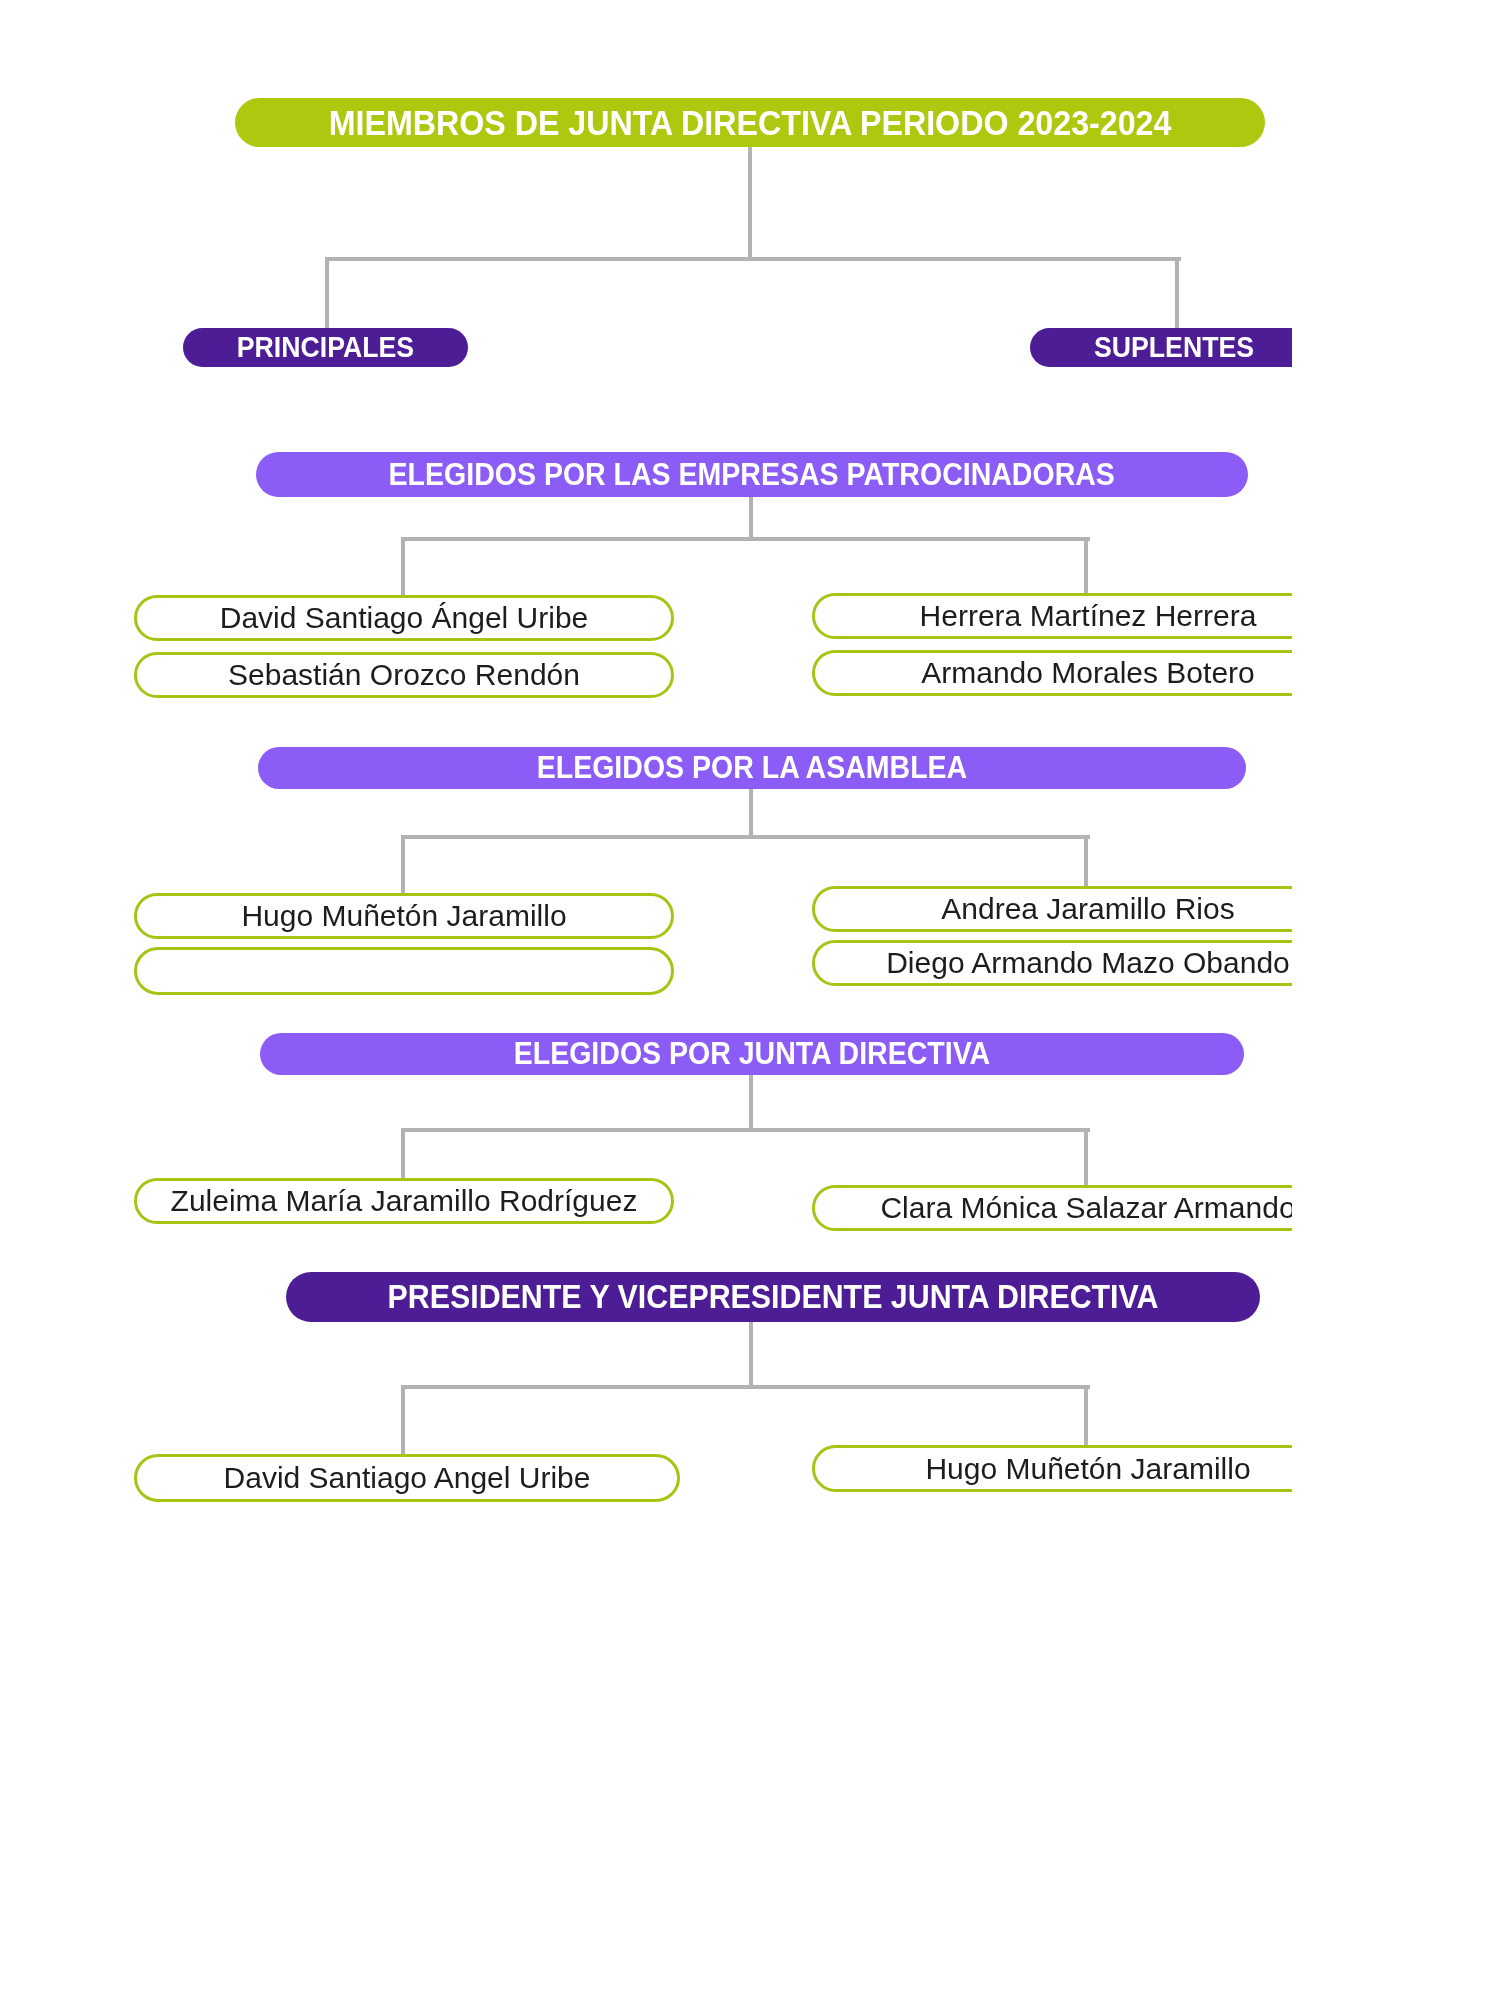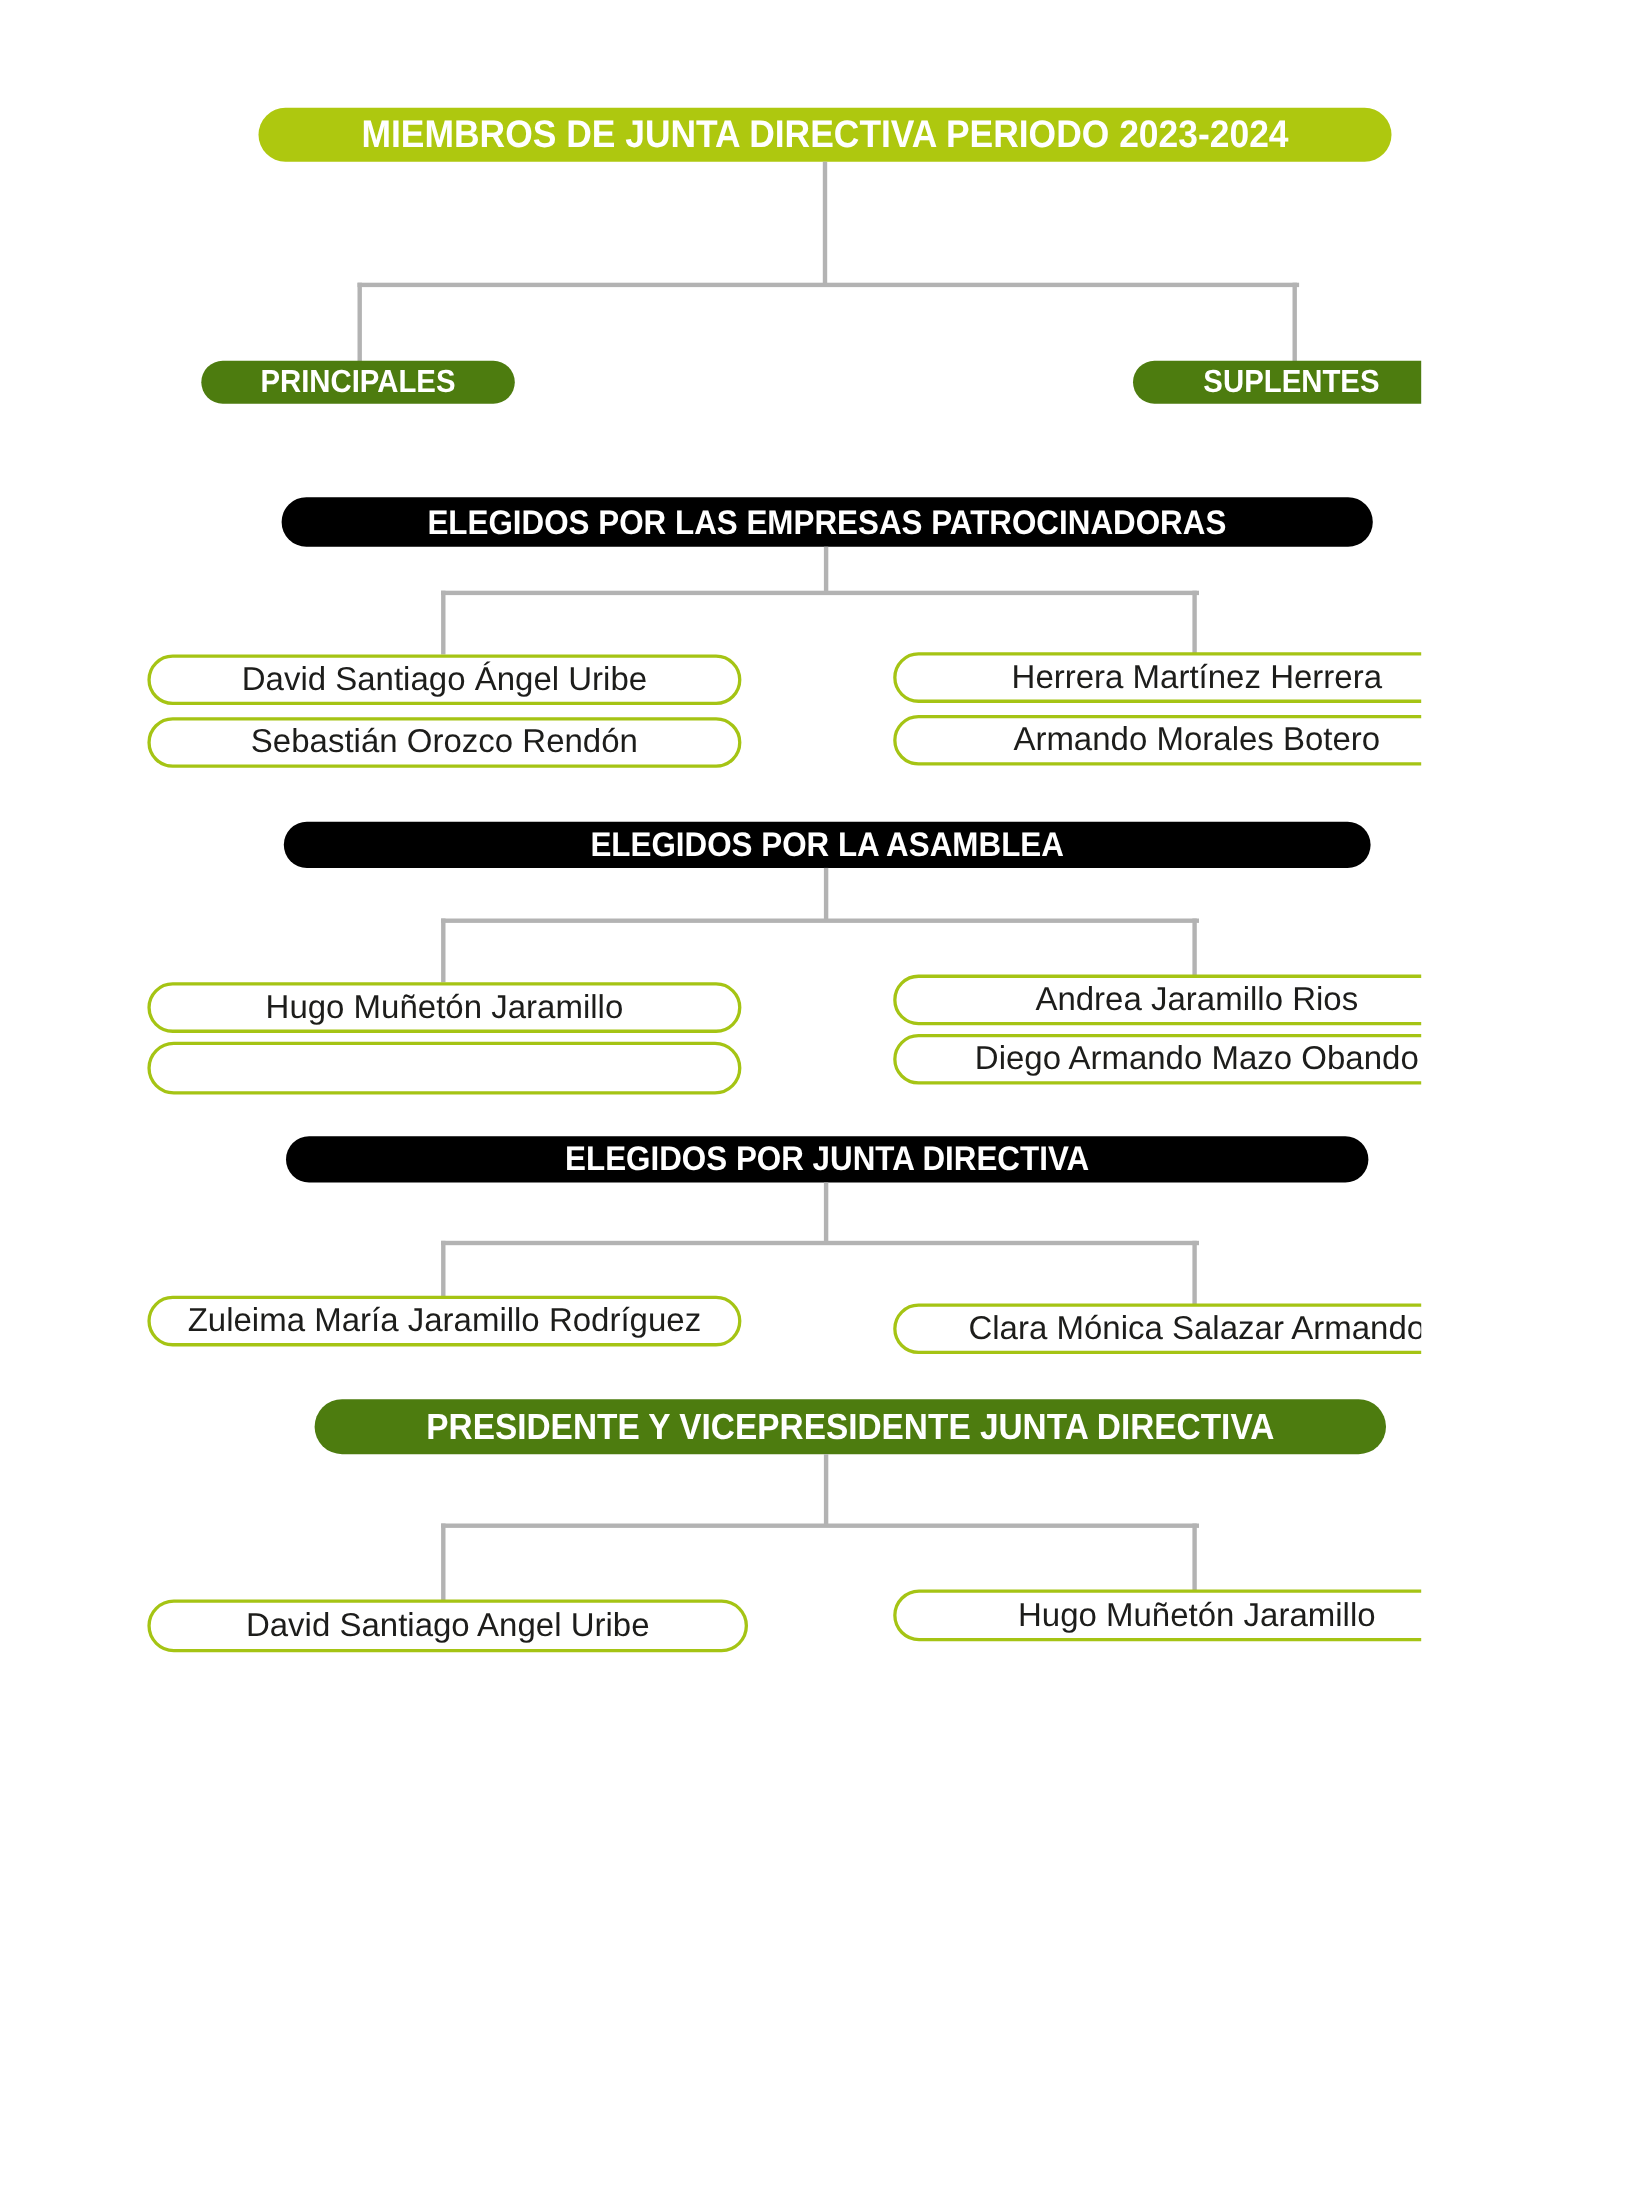--- a/index.html
+++ b/index.html
@@ -7,22 +7,22 @@
     position:relative;width:1292px;height:2000px;background:#ffffff;
     font-family:"Liberation Sans",sans-serif;overflow:hidden;
   }
   .line{position:absolute;background:#b3b3b3;}
   .banner{
     position:absolute;display:flex;align-items:center;justify-content:center;
     color:#ffffff;font-weight:bold;white-space:nowrap;
   }
   .banner .txt{display:inline-block;transform:scaleX(0.92);transform-origin:center;}
   .banner.green{background:#aec80f;}
-  .banner.crimson{background:#4d7c0f;}
-  .banner.gray{background:#000000;}
+  .banner.crimson{background:#4c1d95;}
+  .banner.gray{background:#8b5cf6;}
   .name-pill{
     position:absolute;background:#ffffff;border:3px solid #a5c414;border-radius:999px;
     display:flex;align-items:center;justify-content:center;
     color:#1d1d1b;font-size:30px;white-space:nowrap;
   }
 </style>
 </head>
 <body>
 
 <div class="canvas">

